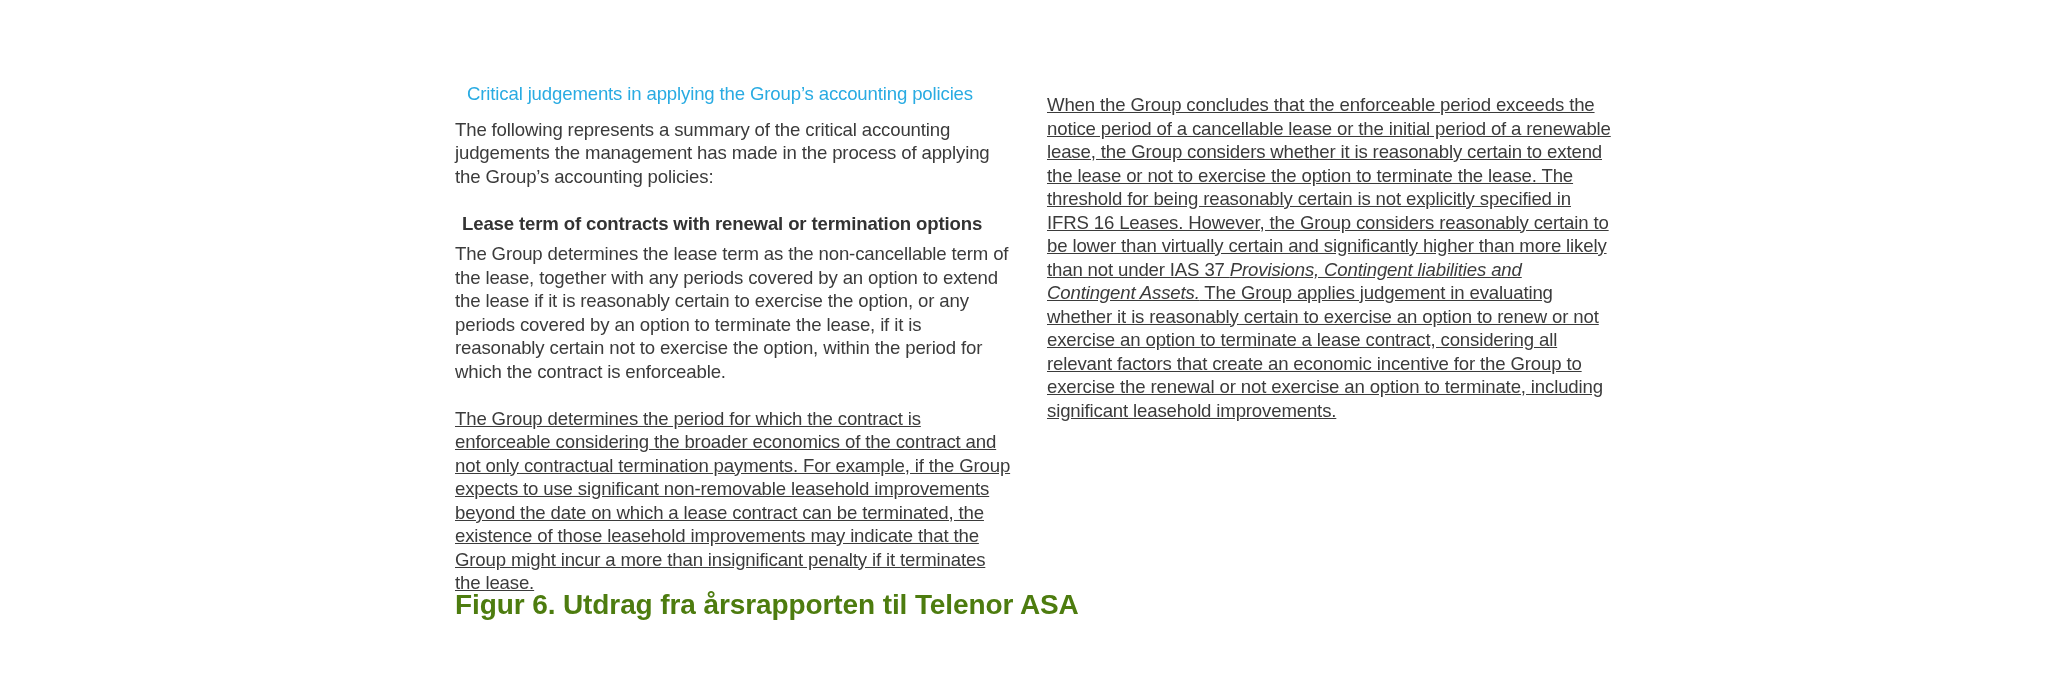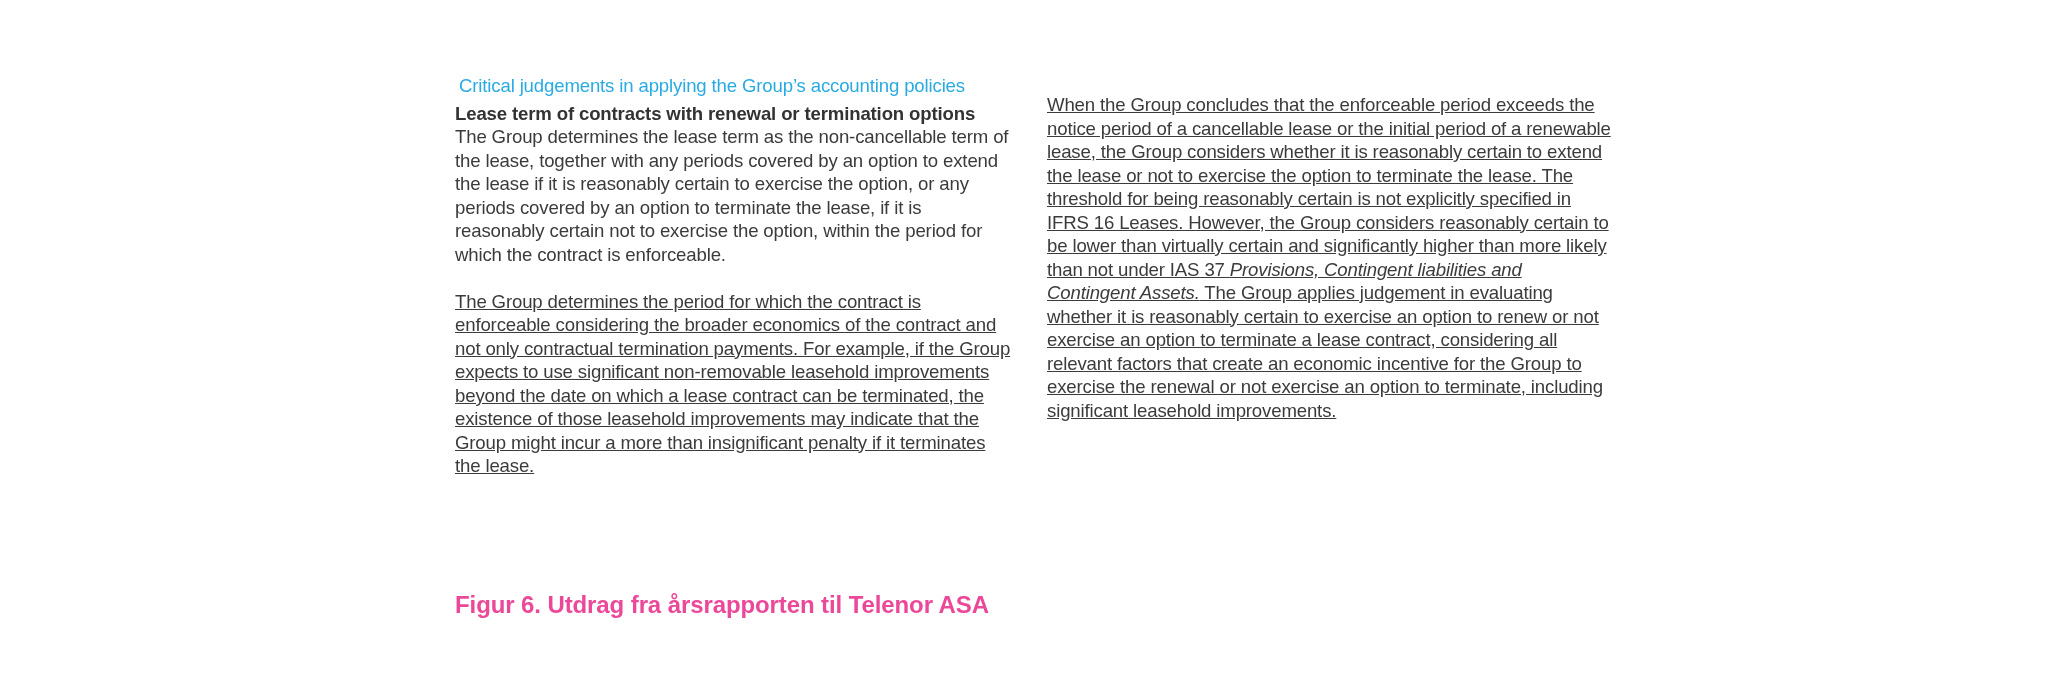--- a/index.html
+++ b/index.html
@@ -19,50 +19,51 @@
     position: absolute;
     font-size: 18.6px;
     line-height: 23.5px;
     letter-spacing: -0.15px;
     color: #3b3b3b;
   }
   .col-left  { left: 455px;  top: 70px; width: 556px; }
   .col-right { left: 1047px; top: 93px; width: 568px; }
   .heading {
     color: #29ABE2;
-    margin: 4px;
+    margin: 12px;
   }
   .body-para {
     margin: 0 0 23.5px 0;
   }
   .body-para.last { margin-bottom: 0; text-decoration: underline; }
   .subheading {
     font-weight: bold;
     color: #333333;
-    margin: 0;
+    margin: 7px;
   }
   .italic { font-style: italic; }
   .figure-caption {
     position: absolute;
     left: 455px;
     top: 592px;
-    font-size: 24px;
+    font-size: 28px;
     line-height: 26px;
     font-weight: bold;
     letter-spacing: -0.1px;
-    color: #ec4899;
+    color: #4d7c0f;
   }
 </style>
 </head>
 <body>
 
 <div class="page">
 
   <div class="col col-left">
     <div class="heading">Critical judgements in applying the Group’s accounting policies</div>
+    <p class="body-para">The following represents a summary of the critical accounting judgements the management has made in the process of applying the Group’s accounting policies:</p>
     <div class="subheading">Lease term of contracts with renewal or termination options</div>
     <p class="body-para">The Group determines the lease term as the non-cancellable term of the lease, together with any periods covered by an option to extend the lease if it is reasonably certain to exercise the option, or any periods covered by an option to terminate the lease, if it is reasonably certain not to exercise the option, within the period for which the contract is enforceable.</p>
     <p class="body-para last">The Group determines the period for which the contract is enforceable considering the broader economics of the contract and not only contractual termination payments. For example, if the Group expects to use significant non-removable leasehold improvements beyond the date on which a lease contract can be terminated, the existence of those leasehold improvements may indicate that the Group might incur a more than insignificant penalty if it terminates the lease.</p>
   </div>
 
   <div class="col col-right">
     <p class="body-para last"><span>When the Group concludes that the enforceable period exceeds the notice period of a cancellable lease or the initial period of a renewable lease, the Group considers whether it is reasonably certain to extend the lease or not to exercise the option to terminate the lease. The threshold for being reasonably certain is not explicitly specified in IFRS 16 Leases. However, the Group considers reasonably certain to be lower than virtually certain and significantly higher than more likely than not under IAS 37 </span><span class="italic">Provisions, Contingent liabilities and Contingent Assets.</span><span> The Group applies judgement in evaluating whether it is reasonably certain to exercise an option to renew or not exercise an option to terminate a lease contract, considering all relevant factors that create an economic incentive for the Group to exercise the renewal or not exercise an option to terminate, including significant leasehold improvements.</span></p>
   </div>
 
   <div class="figure-caption">Figur 6. Utdrag fra årsrapporten til Telenor ASA</div>

